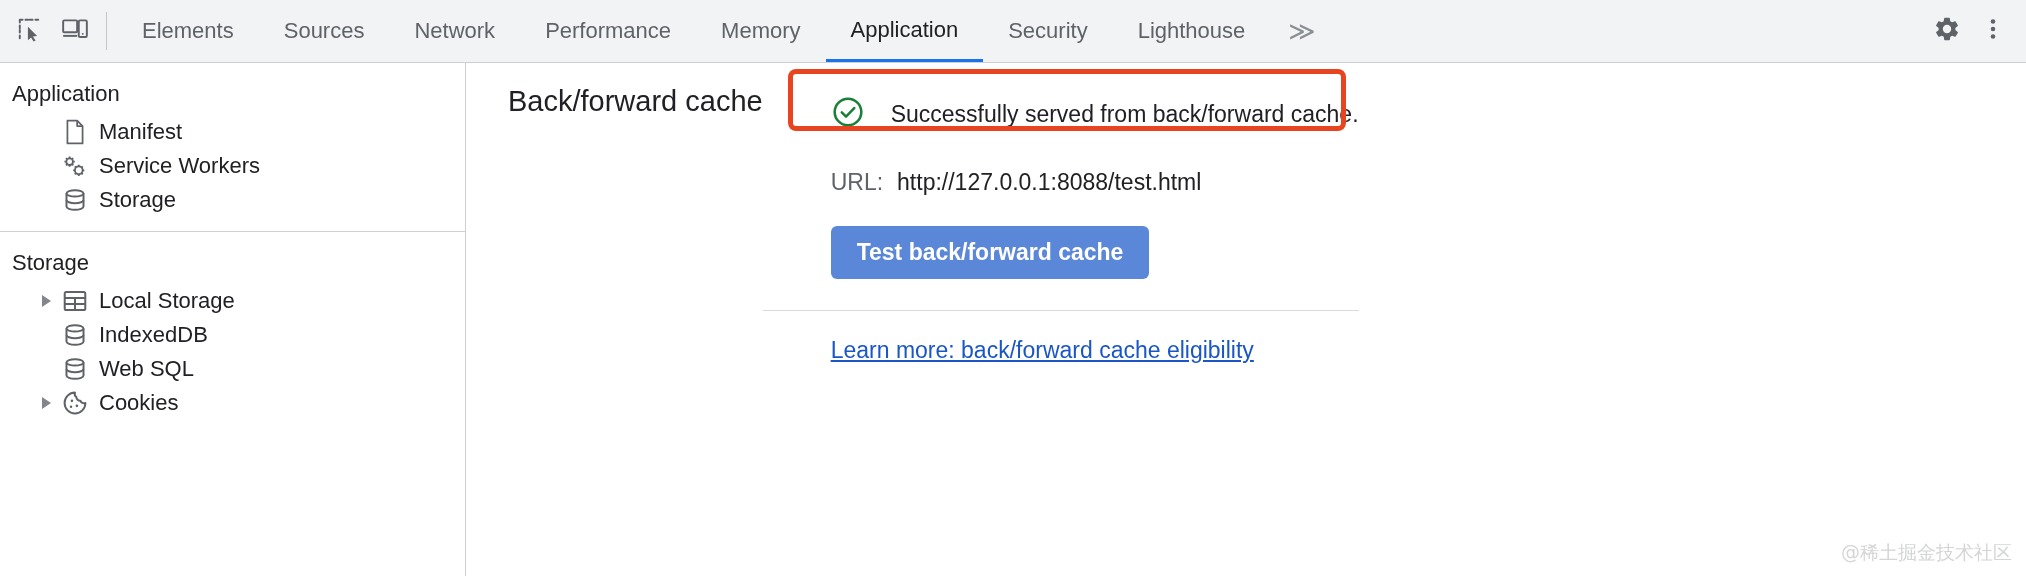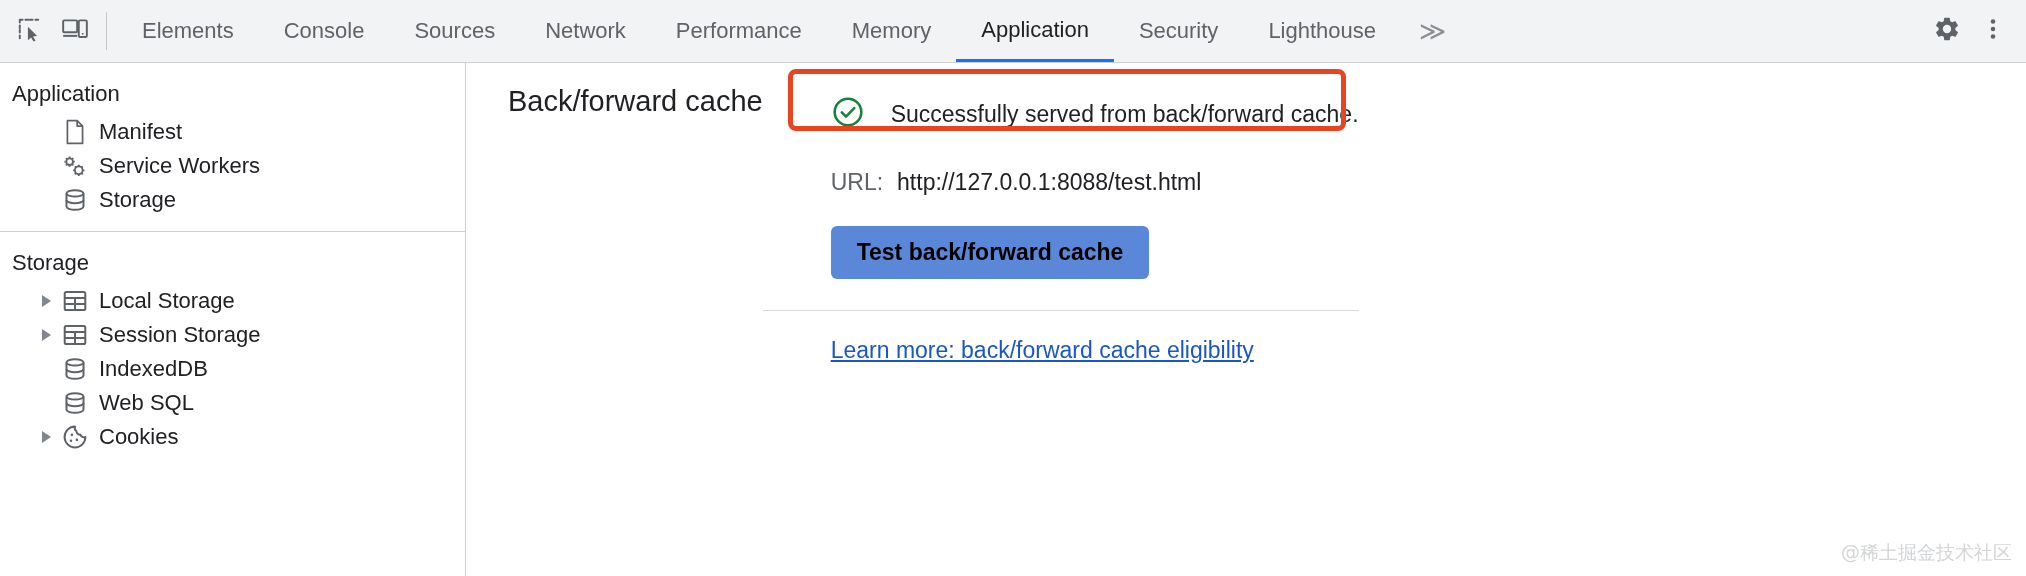--- a/index.html
+++ b/index.html
@@ -185,21 +185,21 @@
     align-items: baseline;
     padding: 26px 16px 0 26px;
     font-size: 23px;
   }
   .url-label { color: #5f6368; }
   .url-value { color: #202124; padding-left: 14px; }
   .btn-row { padding: 30px 0 0 26px; }
   .btn-primary {
     display: inline-block;
     background: #5b87d8;
-    color: #000000;
+    color: #ffffff;
     font-size: 23px;
     font-weight: bold;
     font-family: "Liberation Sans", sans-serif;
     border: none;
     border-radius: 6px;
     padding: 13px 26px;
     cursor: pointer;
   }
   .divider {
     margin-top: 31px;
@@ -252,23 +252,20 @@
     </span>
   </div>
 
   <div class="tb-sep"></div>
 
   <div class="tabs">
     <div class="tab">
         <span>Elements</span>
       </div>
     <div class="tab">
-        <span>Console</span>
-      </div>
-    <div class="tab">
         <span>Sources</span>
       </div>
     <div class="tab">
         <span>Network</span>
       </div>
     <div class="tab">
         <span>Performance</span>
       </div>
     <div class="tab">
         <span>Memory</span>
@@ -374,34 +371,20 @@
           <svg width="26" height="24" viewBox="0 0 22 20">
             <g fill="none" stroke="#5f6368" stroke-width="1.7">
               <rect x="2.3" y="2.3" width="17.4" height="15.4" rx="1.4"></rect>
               <path d="M2.3 7.4h17.4M2.3 12.6h17.4M11 7.4v10.3"></path>
             </g>
           </svg>
         </span>
         <span class="side-label">Local Storage</span>
       </div>
 
-      <div class="side-item">
-        <span class="twisty">
-            <span class="tri"></span>
-          </span>
-        <span class="side-icon">
-          <svg width="26" height="24" viewBox="0 0 22 20">
-            <g fill="none" stroke="#5f6368" stroke-width="1.7">
-              <rect x="2.3" y="2.3" width="17.4" height="15.4" rx="1.4"></rect>
-              <path d="M2.3 7.4h17.4M2.3 12.6h17.4M11 7.4v10.3"></path>
-            </g>
-          </svg>
-        </span>
-        <span class="side-label">Session Storage</span>
-      </div>
 
       <div class="side-item">
         <span class="twisty empty">
             <span class="tri"></span>
           </span>
         <span class="side-icon">
           <svg width="26" height="26" viewBox="0 0 22 22">
             <g fill="none" stroke="#5f6368" stroke-width="1.7">
               <ellipse cx="11" cy="5.4" rx="7.2" ry="2.7"></ellipse>
               <path d="M3.8 5.4v11.2c0 1.5 3.2 2.7 7.2 2.7s7.2-1.2 7.2-2.7V5.4"></path>

